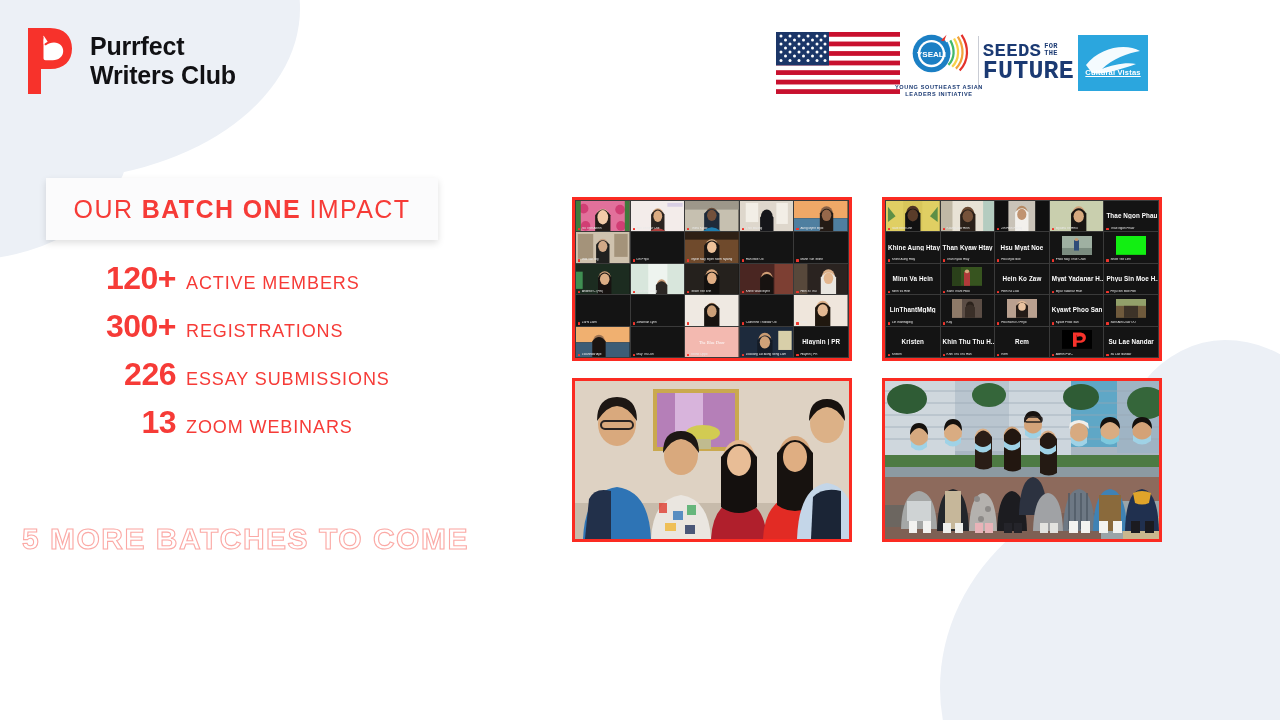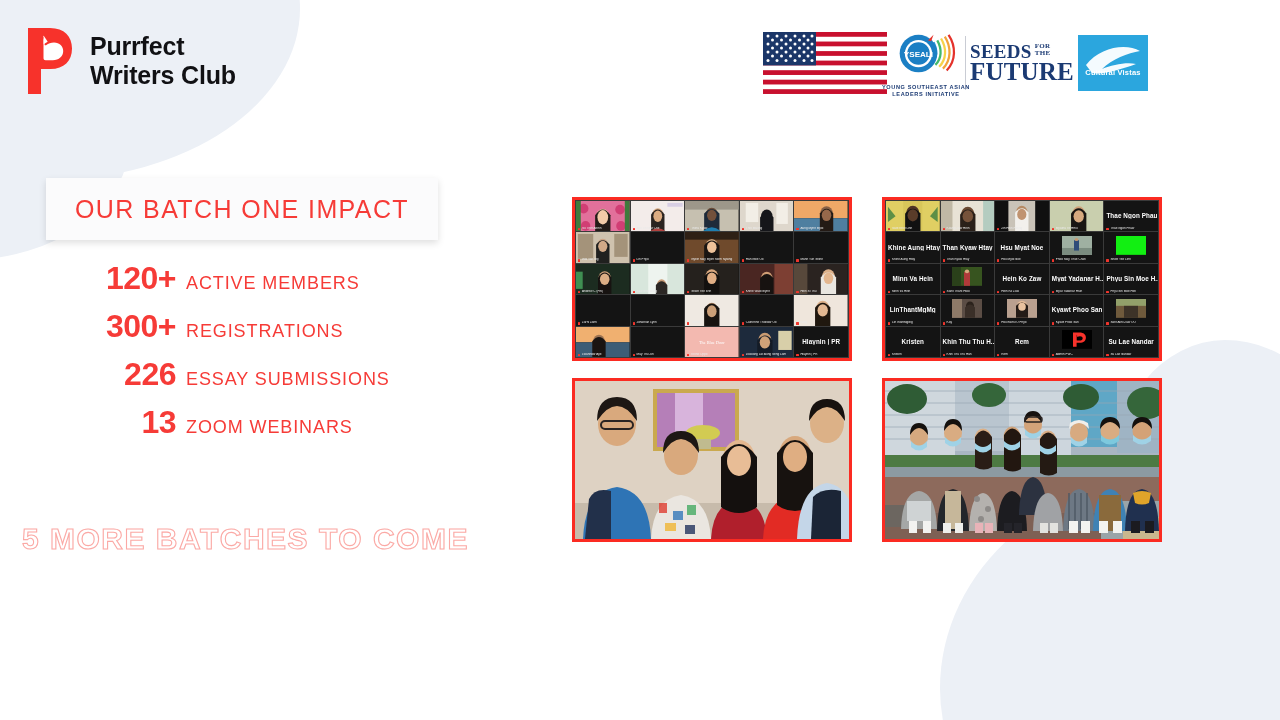--- a/index.html
+++ b/index.html
@@ -43,46 +43,46 @@
   .partners{position:absolute;right:28px;top:32px;display:flex;align-items:center;gap:0;height:62px;}
   .flag{width:124px;height:62px;flex:0 0 auto;}
   .yseali{display:flex;flex-direction:column;align-items:center;width:78px;}
   .yseali-sub{
     font-size:3.6px;font-weight:700;color:#1b3a73;letter-spacing:.4px;
     text-align:center;line-height:1.5;margin-top:2px;text-transform:uppercase;
     transform:scale(1.55);transform-origin:center top;
   }
   .divider{width:1px;height:54px;background:#c9ccd4;}
   .seeds{
-    color:#1b3a73;font-family:Liberation Serif, serif;
+    color:#1b3a73;font-family:Liberation Mono, monospace;
     line-height:.92;padding:0 4px;
   }
   .seeds .r1{font-size:19px;font-weight:700;letter-spacing:.3px;}
   .seeds .r2{font-size:25px;font-weight:700;letter-spacing:.2px;}
   .seeds .tiny{font-size:7px;font-weight:700;line-height:1.05;display:inline-block;
     vertical-align:top;margin-left:3px;letter-spacing:.3px;}
   .cv{width:70px;height:56px;background:#2ba6de;position:relative;flex:0 0 auto;}
   .cv-label{
     position:absolute;left:0;right:0;bottom:14px;text-align:center;
-    color:#ffffff;font-size:7.5px;font-weight:700;letter-spacing:.2px;
+    color:#ffffff;font-size:7.5px;font-weight:700;letter-spacing:.2px;text-decoration:underline;
   }
 
   
   .left{position:absolute;left:0;top:170px;width:520px;z-index:5;}
 
   .title-card{
     position:absolute;left:46px;top:8px;width:392px;height:62px;
     background:#fbfbfc;box-shadow:0 3px 7px rgba(0,0,0,.13);
     display:flex;align-items:center;justify-content:center;
   }
   .title-text{
     color:#f63b37;font-size:25px;letter-spacing:1.4px;white-space:nowrap;
     font-weight:400;
   }
-  .title-text b{font-weight:400;margin-top:21px;}
+  .title-text b{font-weight:700;margin-top:21px;}
 
   .stats{position:absolute;left:0;top:92px;width:520px;}
   .stat{
     display:flex;align-items:baseline;margin-bottom:16px;color:#f63b37;
   }
   .stat .num{
     width:176px;text-align:right;flex:0 0 auto;
     font-size:32px;font-weight:800;letter-spacing:-0.5px;line-height:1;
   }
   .stat .lbl{

